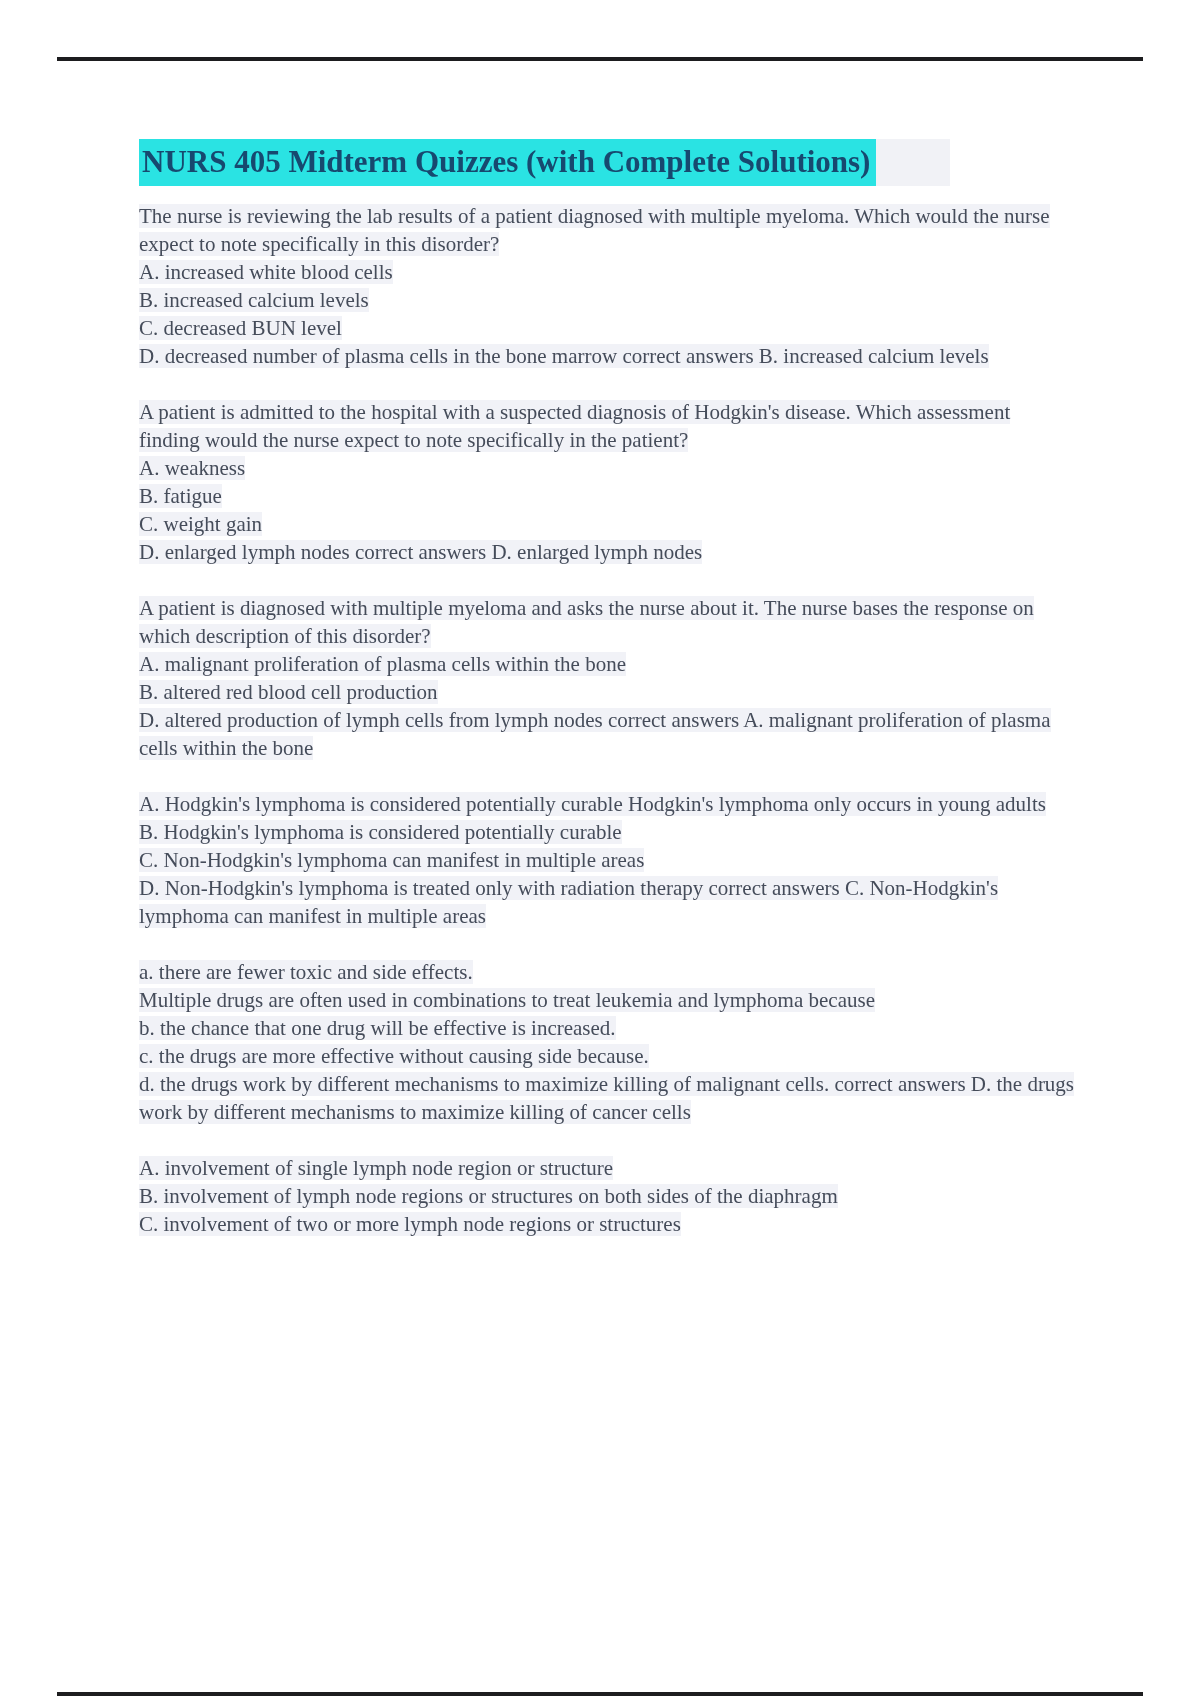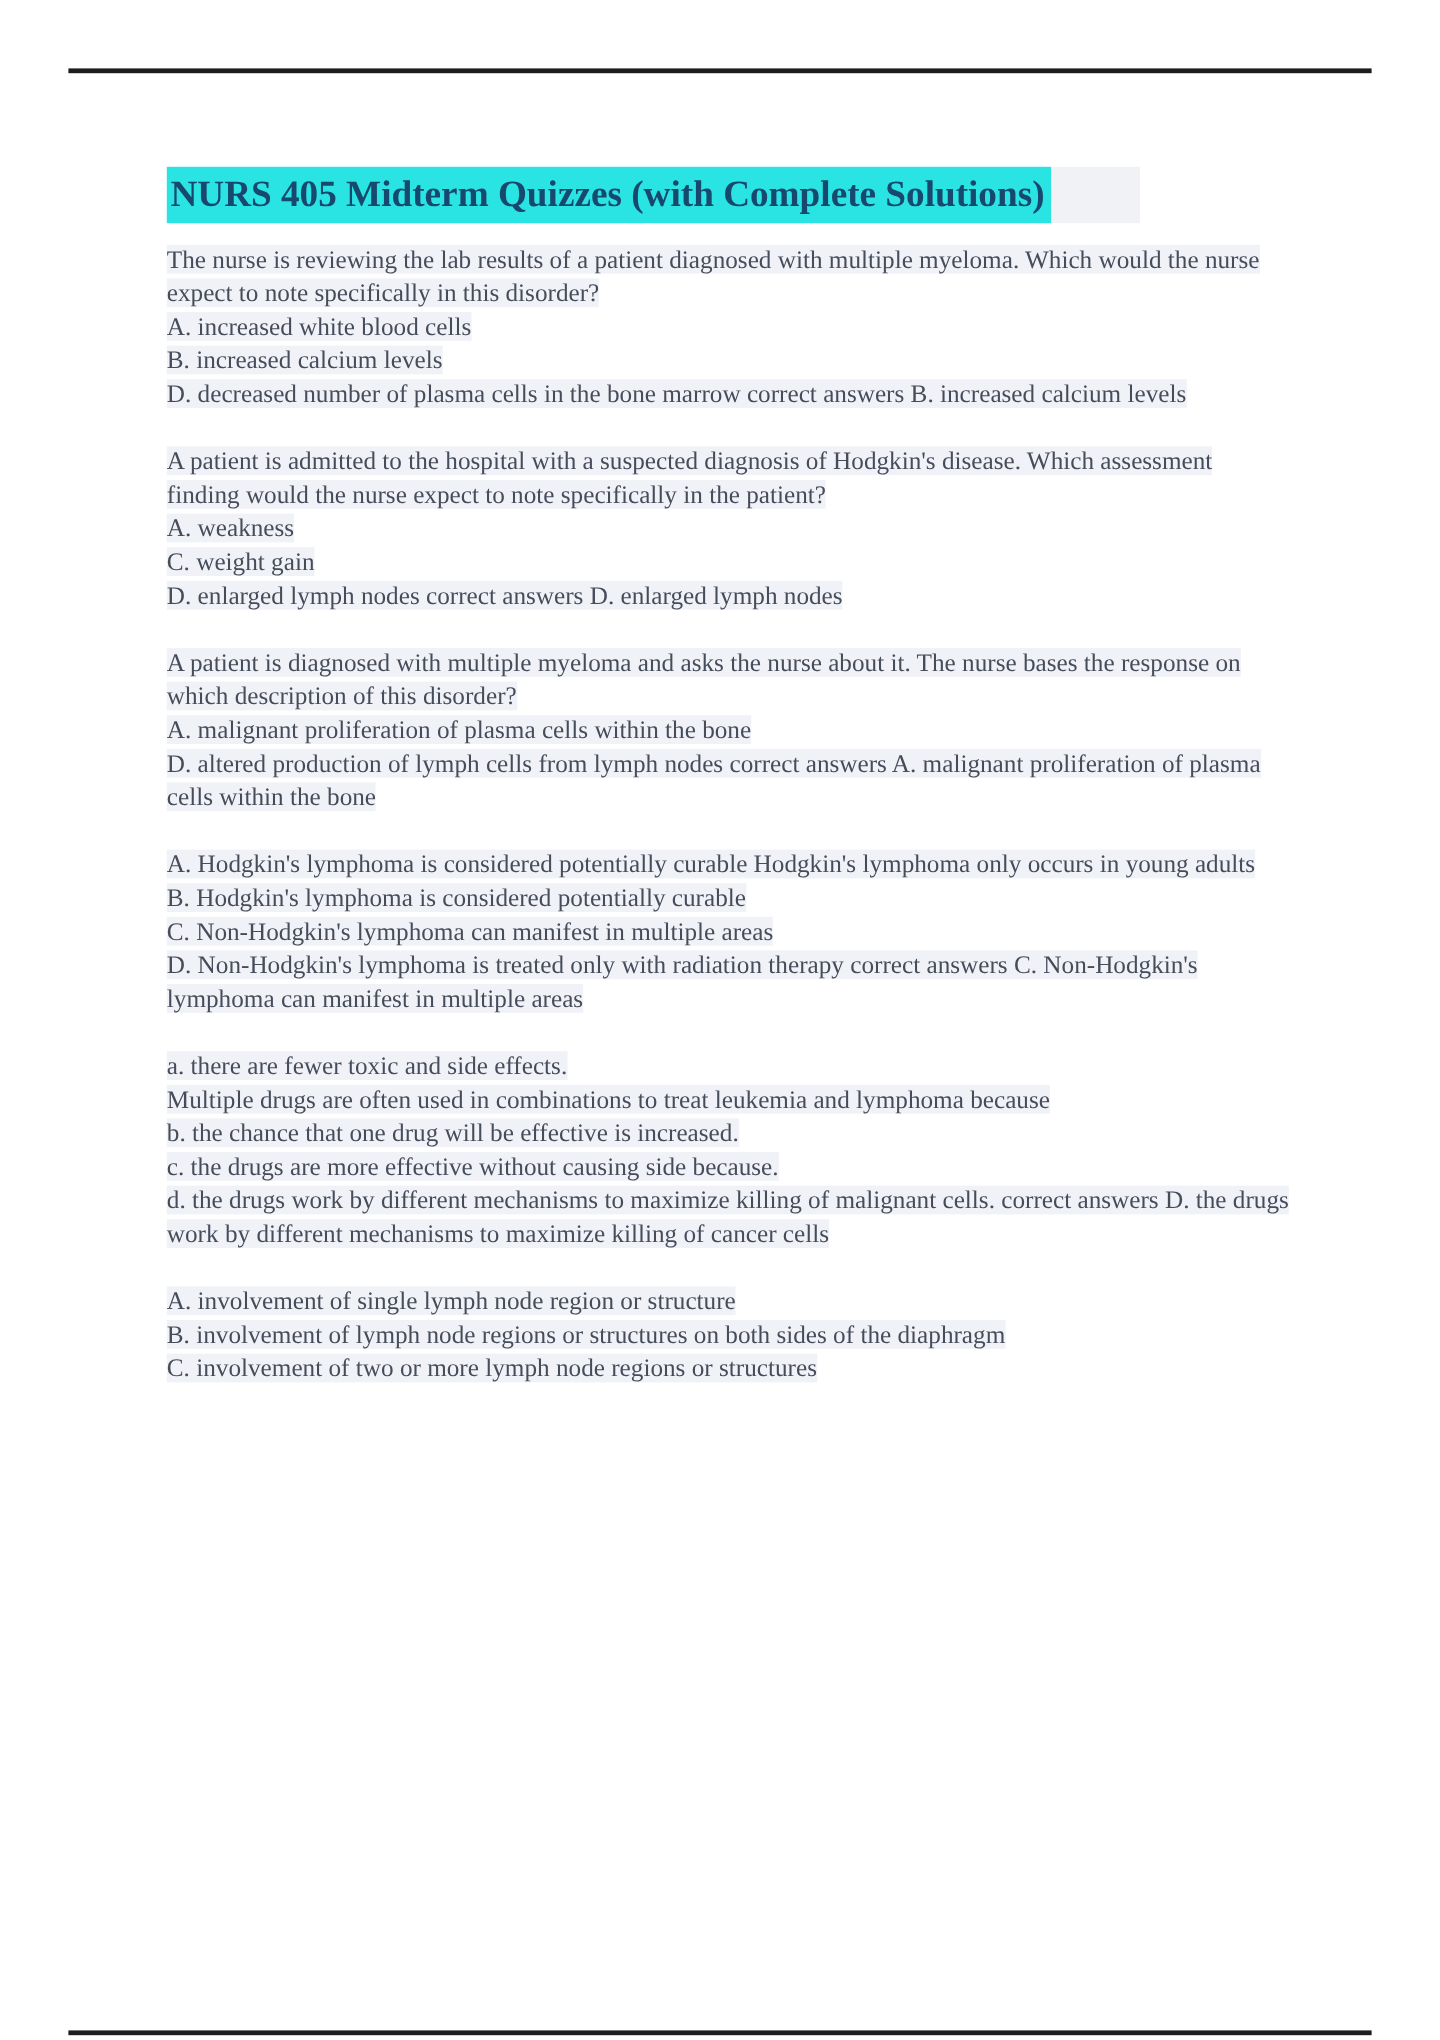--- a/index.html
+++ b/index.html
@@ -78,31 +78,34 @@
   <div class="rule top"></div>
 
   <div class="content">
     <h1 class="doc-title"><span class="title-hl">NURS 405 Midterm Quizzes (with Complete Solutions)</span><span class="title-tail"></span></h1>
 
     <div id="questions">
         <div class="question">
           <div class="qline"><span class="hl">The nurse is reviewing the lab results of a patient diagnosed with multiple myeloma. Which would the nurse expect to note specifically in this disorder?</span></div>
           <div class="qline"><span class="hl">A. increased white blood cells</span></div>
           <div class="qline"><span class="hl">B. increased calcium levels</span></div>
+          <div class="qline"><span class="hl">C. decreased BUN level</span></div>
           <div class="qline"><span class="hl">D. decreased number of plasma cells in the bone marrow correct answers B. increased calcium levels</span></div>
         </div>
         <div class="question">
           <div class="qline"><span class="hl">A patient is admitted to the hospital with a suspected diagnosis of Hodgkin's disease. Which assessment finding would the nurse expect to note specifically in the patient?</span></div>
           <div class="qline"><span class="hl">A. weakness</span></div>
+          <div class="qline"><span class="hl">B. fatigue</span></div>
           <div class="qline"><span class="hl">C. weight gain</span></div>
           <div class="qline"><span class="hl">D. enlarged lymph nodes correct answers D. enlarged lymph nodes</span></div>
         </div>
         <div class="question">
           <div class="qline"><span class="hl">A patient is diagnosed with multiple myeloma and asks the nurse about it. The nurse bases the response on which description of this disorder?</span></div>
           <div class="qline"><span class="hl">A. malignant proliferation of plasma cells within the bone</span></div>
+          <div class="qline"><span class="hl">B. altered red blood cell production</span></div>
           <div class="qline"><span class="hl">D. altered production of lymph cells from lymph nodes correct answers A. malignant proliferation of plasma cells within the bone</span></div>
         </div>
         <div class="question">
           <div class="qline"><span class="hl">A. Hodgkin's lymphoma is considered potentially curable Hodgkin's lymphoma only occurs in young adults</span></div>
           <div class="qline"><span class="hl">B. Hodgkin's lymphoma is considered potentially curable</span></div>
           <div class="qline"><span class="hl">C. Non-Hodgkin's lymphoma can manifest in multiple areas</span></div>
           <div class="qline"><span class="hl">D. Non-Hodgkin's lymphoma is treated only with radiation therapy correct answers C. Non-Hodgkin's lymphoma can manifest in multiple areas</span></div>
         </div>
         <div class="question">
           <div class="qline"><span class="hl">a. there are fewer toxic and side effects.</span></div>

